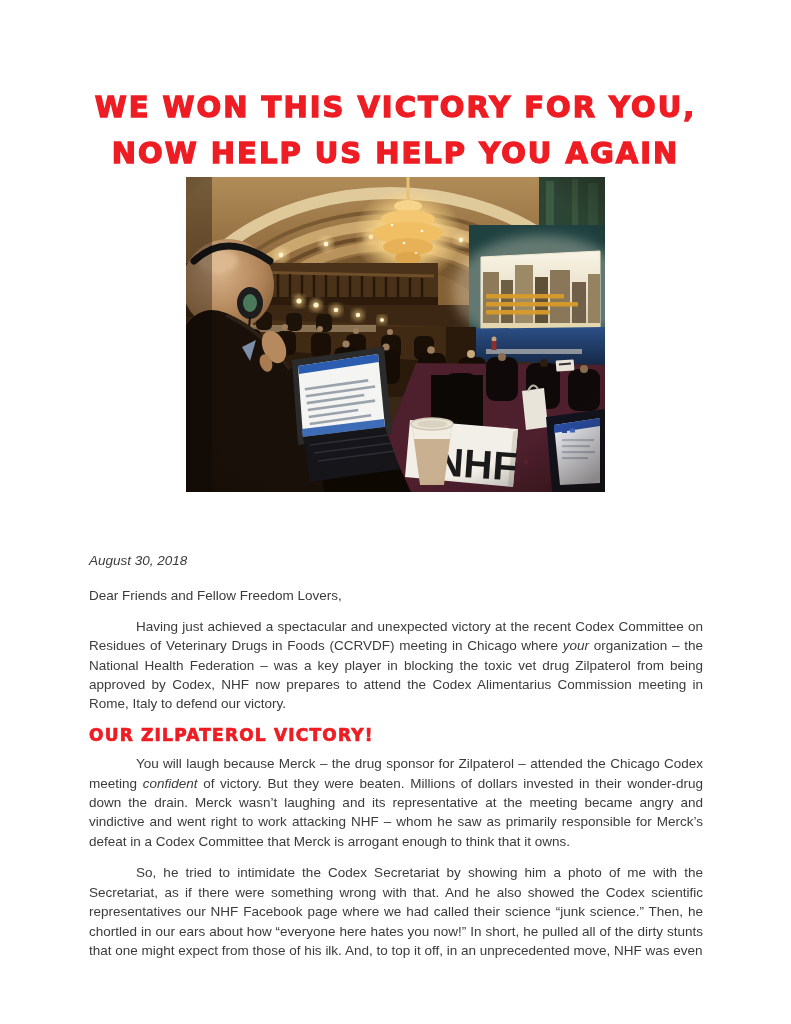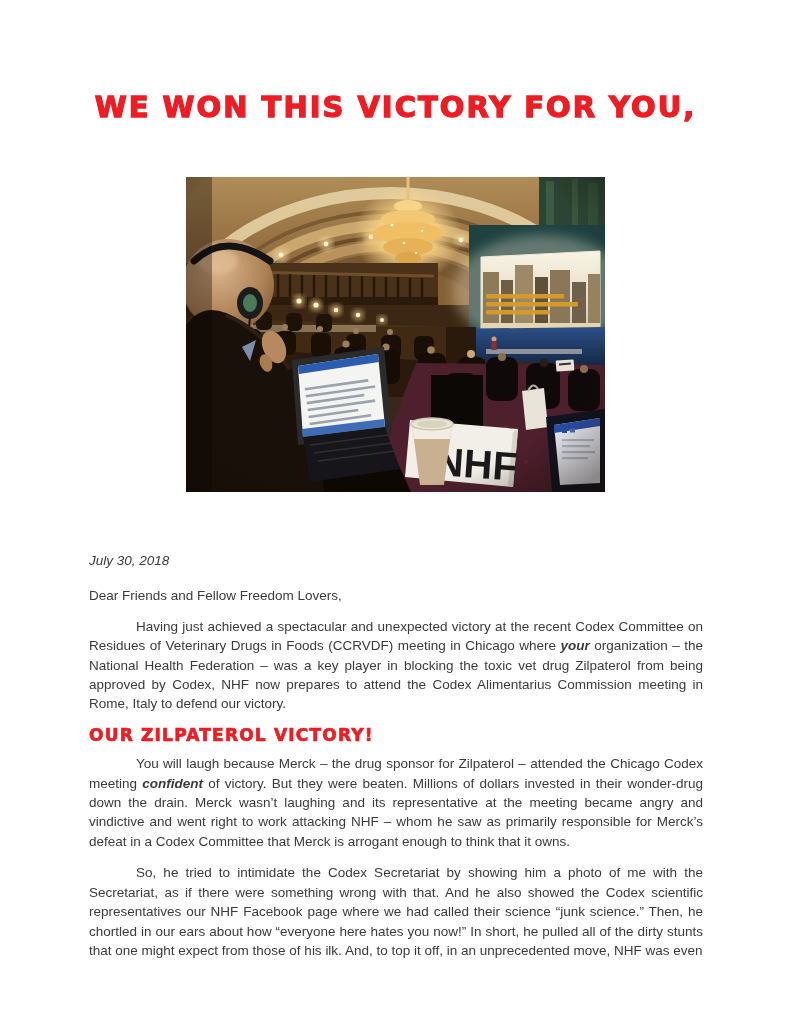--- a/index.html
+++ b/index.html
@@ -10,32 +10,33 @@
         color:var(--red,#ee1c23);font-size:29px;line-height:46px;letter-spacing:2px;
         -webkit-text-stroke:1.3px currentColor;}
   .photo-figure{position:absolute;top:177px;left:186px;width:419px;margin:0;}
   .photo-svg{display:block;width:419px;height:315px;}
   .caption{margin-top:11px;text-align:center;font-size:13px;color:var(--ink,#3b3b3b);}
   .letter{position:absolute;top:551px;left:89px;width:614px;color:var(--ink,#3b3b3b);
         font-size:13.5px;line-height:19.4px;}
   .date{font-style:italic;margin:0 0 13px;}
   .salutation{margin:16px 0 11px;}
   .body-para{margin:0 0 12px;text-align:justify;text-indent:47px;}
-  .bi{font-weight:bold;font-style:italic;}
+  .bi{font-weight:normal;font-style:italic;}
   .section-heading{font-family:"DejaVu Sans",sans-serif;font-weight:bold;
         color:var(--red,#ee1c23);font-size:17px;letter-spacing:1.2px;margin:3px 0 9px;
         -webkit-text-stroke:0.7px currentColor;}
 </style>
 </head>
 <body>
 
 <div class="page">
 
   <div class="headline">
     <div>WE WON THIS VICTORY FOR YOU,</div>
+    <div>NOW HELP US HELP YOU AGAIN</div>
   </div>
 
   <figure class="photo-figure">
     <svg class="photo-svg" viewBox="0 0 419 315" xmlns="http://www.w3.org/2000/svg" preserveAspectRatio="none">
       <defs>
         <linearGradient id="ceil" x1="0" y1="0" x2="0" y2="1">
           <stop offset="0" stop-color="#b08c58"></stop>
           <stop offset="0.55" stop-color="#8f6b3e"></stop>
           <stop offset="1" stop-color="#54381e"></stop>
         </linearGradient>
@@ -305,21 +306,21 @@
       </g>
       <rect x="376" y="252" width="5" height="4" fill="#2a50a8"></rect>
       <rect x="384" y="251.5" width="5" height="4" fill="#4a70c8"></rect>
 
       <rect width="419" height="315" fill="url(#vin)"></rect>
       <rect x="0" y="0" width="26" height="315" fill="#0c0603" opacity="0.35"></rect>
     </svg>
   </figure>
 
   <div class="letter">
-    <p class="date">July 30, 2018</p>
+    <p class="date">August 30, 2018</p>
     <p class="salutation">Dear Friends and Fellow Freedom Lovers,</p>
     <div id="letter-body">
         <p class="body-para"><span>Having just achieved a spectacular and unexpected victory at the recent Codex Committee on Residues of Veterinary Drugs in Foods (CCRVDF) meeting in Chicago where </span><span class="bi">your</span><span> organization – the National Health Federation – was a key player in blocking the toxic vet drug Zilpaterol from being approved by Codex, NHF now prepares to attend the Codex Alimentarius Commission meeting in Rome, Italy to defend our victory.</span></p>
         <h2 class="section-heading">OUR ZILPATEROL VICTORY!</h2>
         <p class="body-para"><span>You will laugh because Merck – the drug sponsor for Zilpaterol – attended the Chicago Codex meeting </span><span class="bi">confident</span><span> of victory. But they were beaten. Millions of dollars invested in their wonder-drug down the drain. Merck wasn’t laughing and its representative at the meeting became angry and vindictive and went right to work attacking NHF – whom he saw as primarily responsible for Merck’s defeat in a Codex Committee that Merck is arrogant enough to think that it owns.</span></p>
         <p class="body-para"><span>So, he tried to intimidate the Codex Secretariat by showing him a photo of me with the Secretariat, as if there were something wrong with that.  And he also showed the Codex scientific representatives our NHF Facebook page where we had called their science “junk science.” Then, he chortled in our ears about how “everyone here hates you now!” In short, he pulled all of the dirty stunts that one might expect from those of his ilk. And, to top it off, in an unprecedented move, NHF was even</span></p>
       </div>
   </div>
 
 </div>

